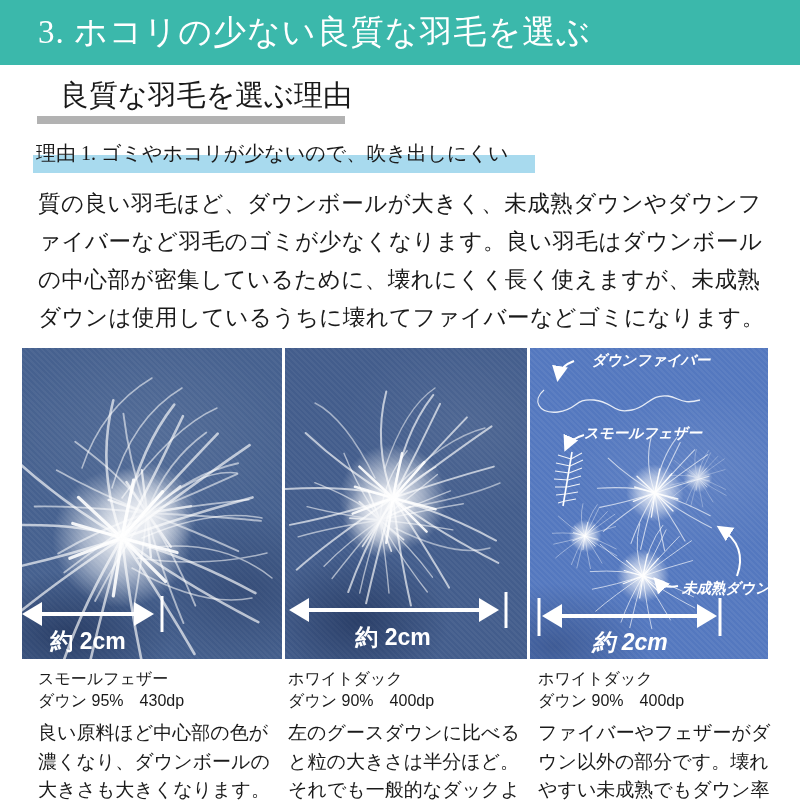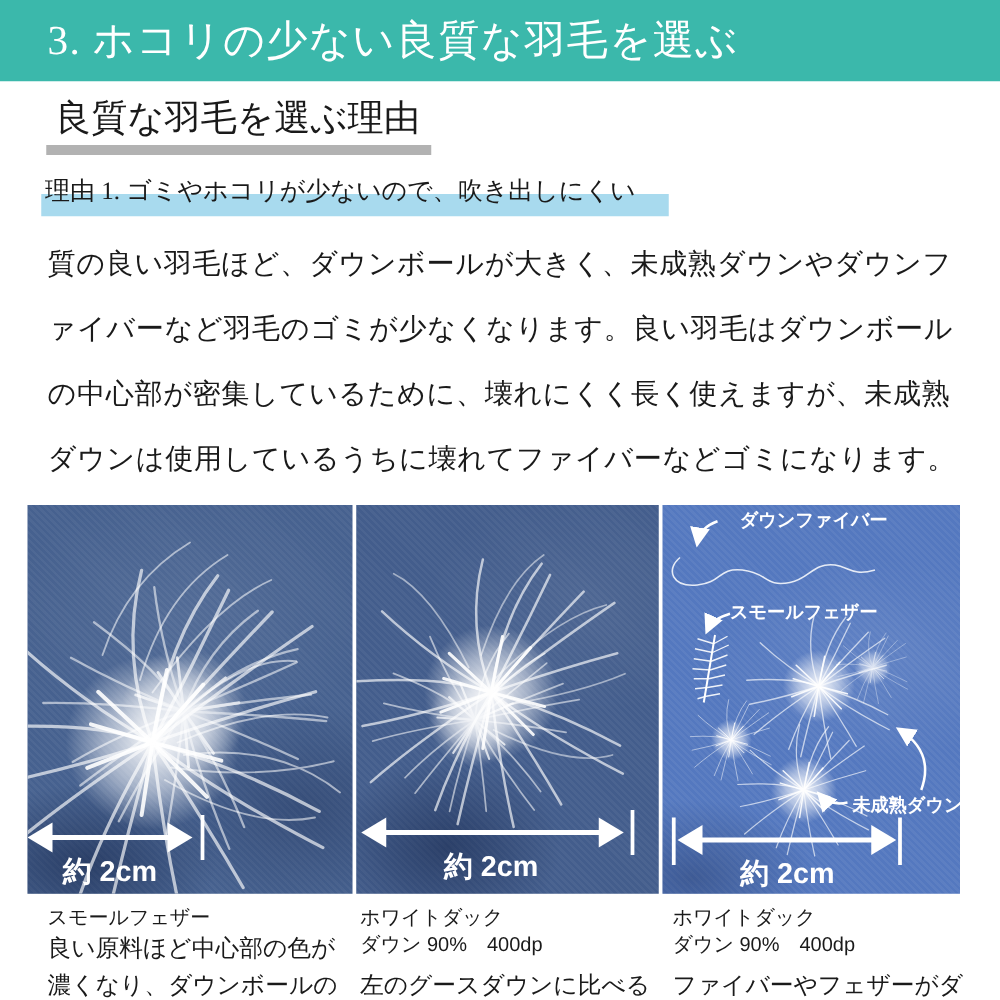--- a/index.html
+++ b/index.html
@@ -12,47 +12,47 @@
   .banner{
     width:800px;height:65px;background:#3bb8ab;
     display:flex;align-items:center;text-align:right;
   }
   .banner h1{
     margin:0 0 0 38px;font-size:33px;font-weight:normal;color:#ffffff;
     letter-spacing:1px;font-family:"Liberation Serif","DejaVu Serif",serif;
   }
   
   .section-heading{
-    margin:13px 0 0 44px;font-size:29px;line-height:34px;font-weight:normal;
+    margin:13px 0 0 60px;font-size:29px;line-height:34px;font-weight:normal;
   }
   .underline-bar{
     margin:4px 0 0 37px;width:308px;height:8px;background:#b2b2b2;
   }
   
   .reason-wrap{margin:12px 0 0 33px;height:36px;}
   .reason{
     display:inline-block;font-size:20px;line-height:34px;
     padding:0 26px 3px 3px;
     background:linear-gradient(to bottom, transparent 52%, #a8daee 52%, #a8daee 100%);
   }
   
   .body-text{
-    margin:13px 35px 0 38px;font-size:22.5px;line-height:52px;
+    margin:13px 35px 0 38px;font-size:22.5px;line-height:38px;
     text-align:left;letter-spacing:.5px;
   }
   
   .photo-strip{
     margin:11px 0 0 22px;width:754px;height:311px;
     display:flex;gap:3px;
   }
   .panel{position:relative;height:311px;overflow:hidden;}
   .panel svg{display:block;}
   .panel--p1{width:260px;}
   .panel--p2{width:242px;}
-  .panel--p3{width:238px;}
+  .panel--p3{width:238px;font-style:italic;}
   .panel--dark{
     background-color:#46618f;
     background-image:
       radial-gradient(ellipse 150px 90px at 18% 92%, rgba(18,33,68,.55), transparent 70%),
       radial-gradient(ellipse 170px 120px at 85% 78%, rgba(24,40,78,.35), transparent 70%),
       radial-gradient(ellipse 210px 150px at 50% 28%, rgba(255,255,255,.07), transparent 70%),
       repeating-linear-gradient(45deg, rgba(255,255,255,.045) 0 2px, transparent 2px 4px);
   }
   .panel--dark2{
     background-color:#435d8c;
@@ -225,20 +225,21 @@
         <polygon points="187,268 167,256 167,280" fill="#ffffff"></polygon>
         <text class="svg-label scale-text" x="100" y="302" text-anchor="middle">約 2cm</text>
       </g>
     </svg>
   </div>
 </div>
 
 <div class="captions">
   <div>
     <div class="cap-title">スモールフェザー</div>
+    <div class="cap-spec">ダウン 95%　430dp</div>
     <div class="cap-desc">良い原料ほど中心部の色が濃くなり、ダウンボールの大きさも大きくなります。ゴミも少ないです。</div>
   </div>
   <div>
     <div class="cap-title">ホワイトダック</div>
     <div class="cap-spec">ダウン 90%　400dp</div>
     <div class="cap-desc">左のグースダウンに比べると粒の大きさは半分ほど。それでも一般的なダックよりはしっかりしています。</div>
   </div>
   <div>
     <div class="cap-title">ホワイトダック</div>
     <div class="cap-spec">ダウン 90%　400dp</div>

